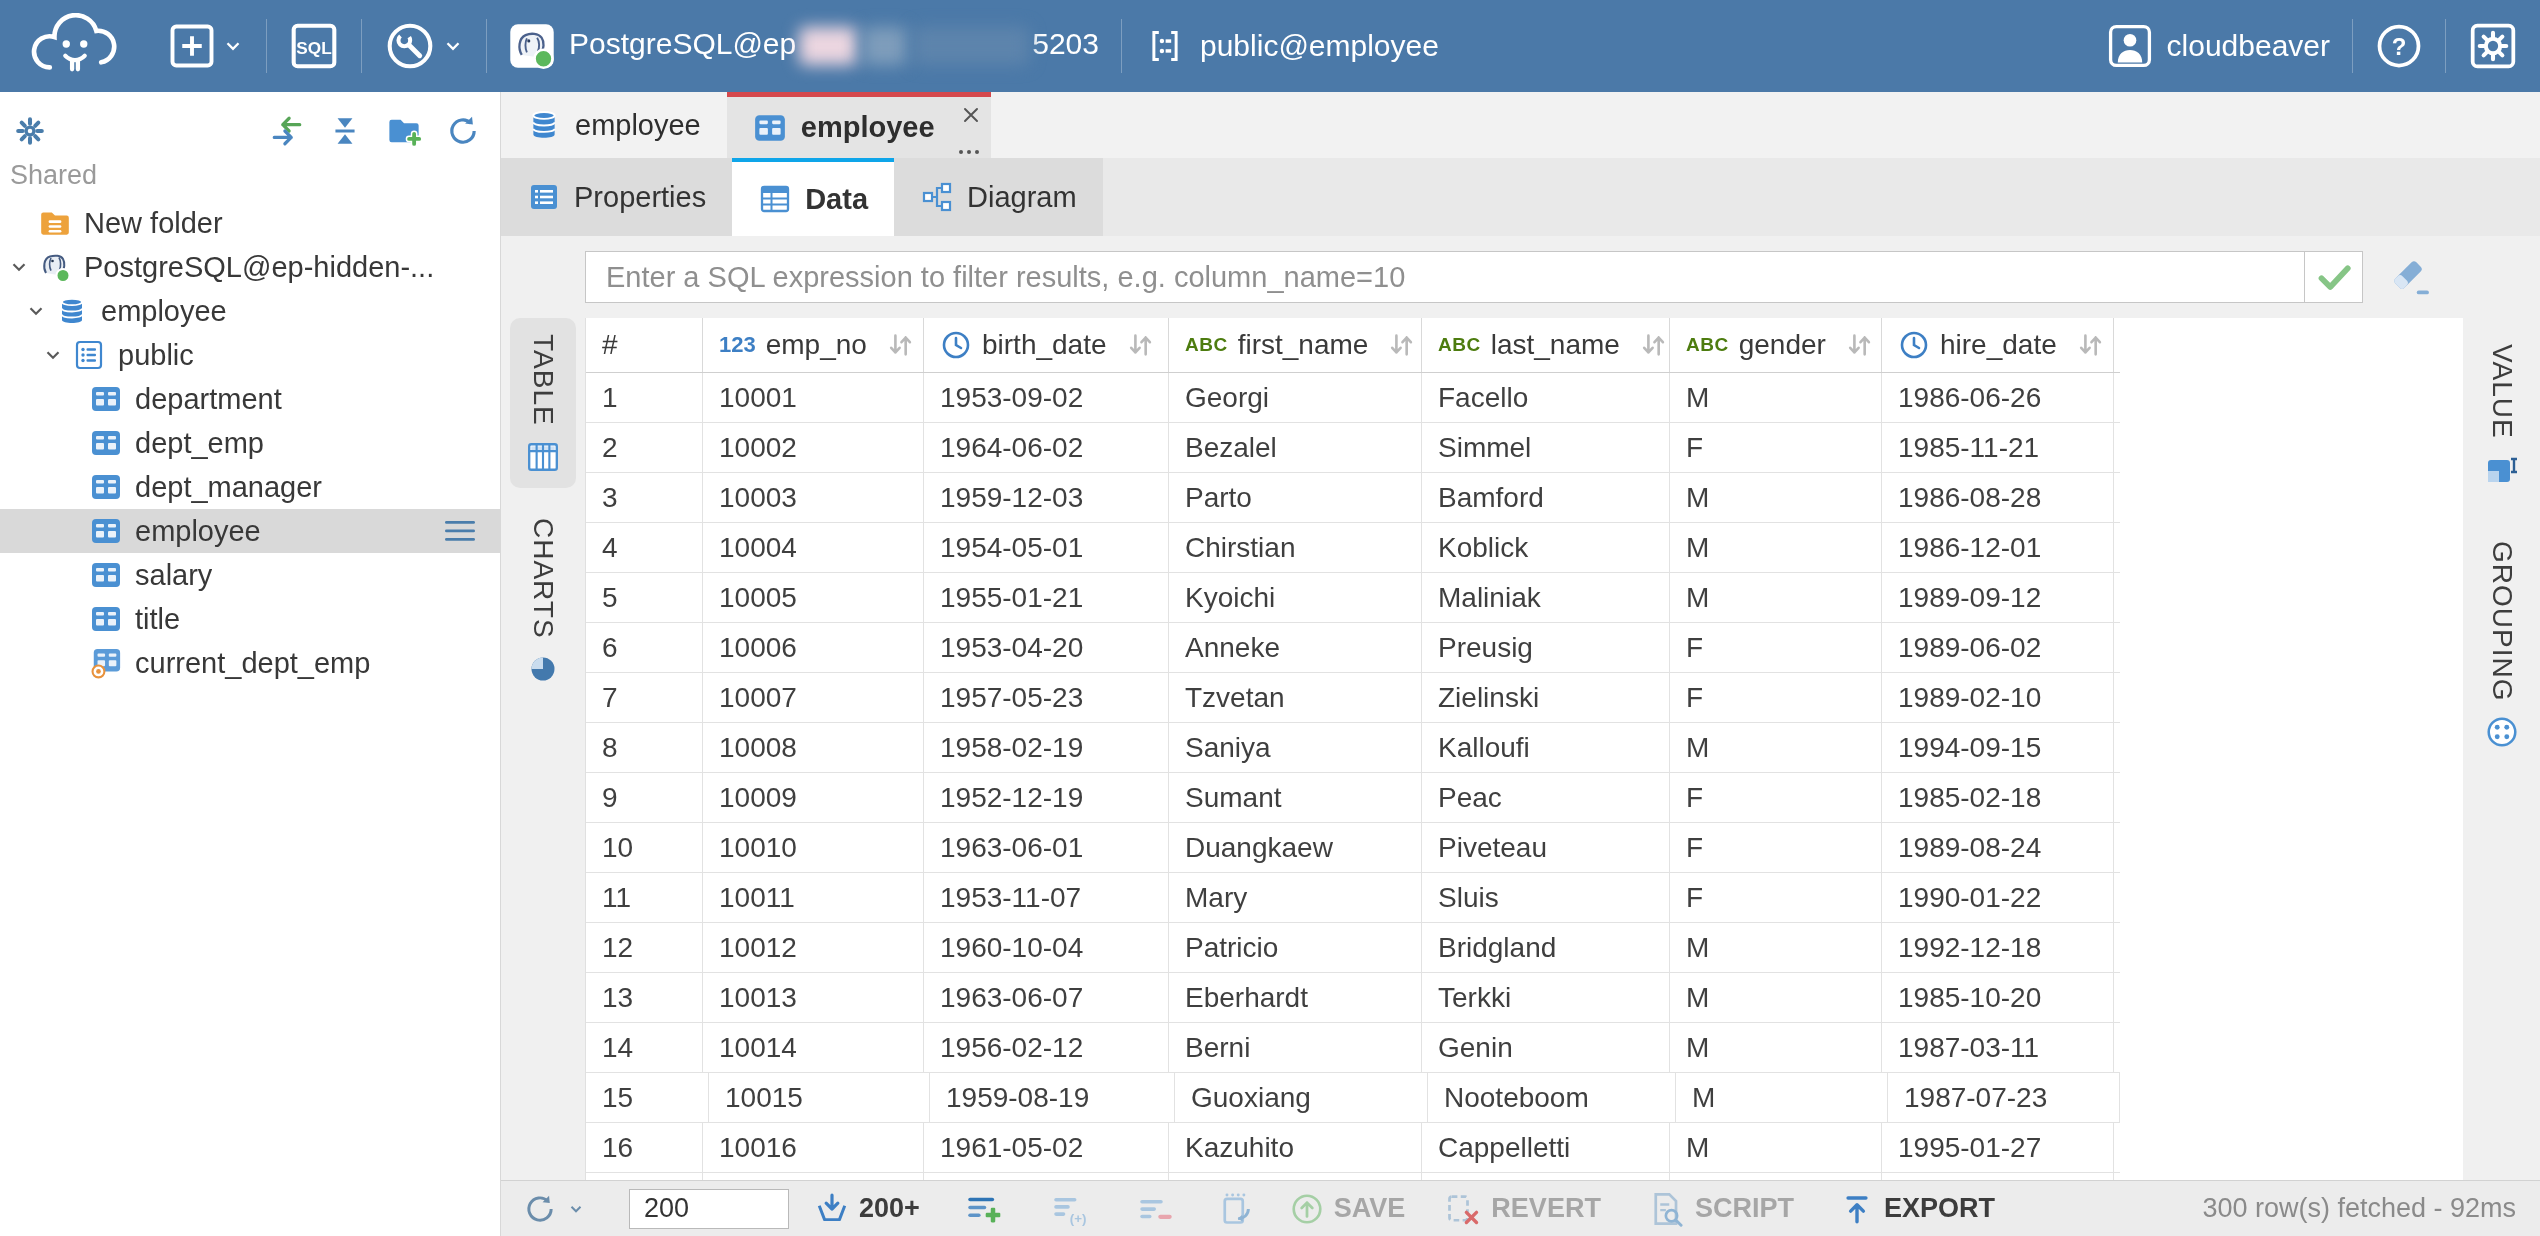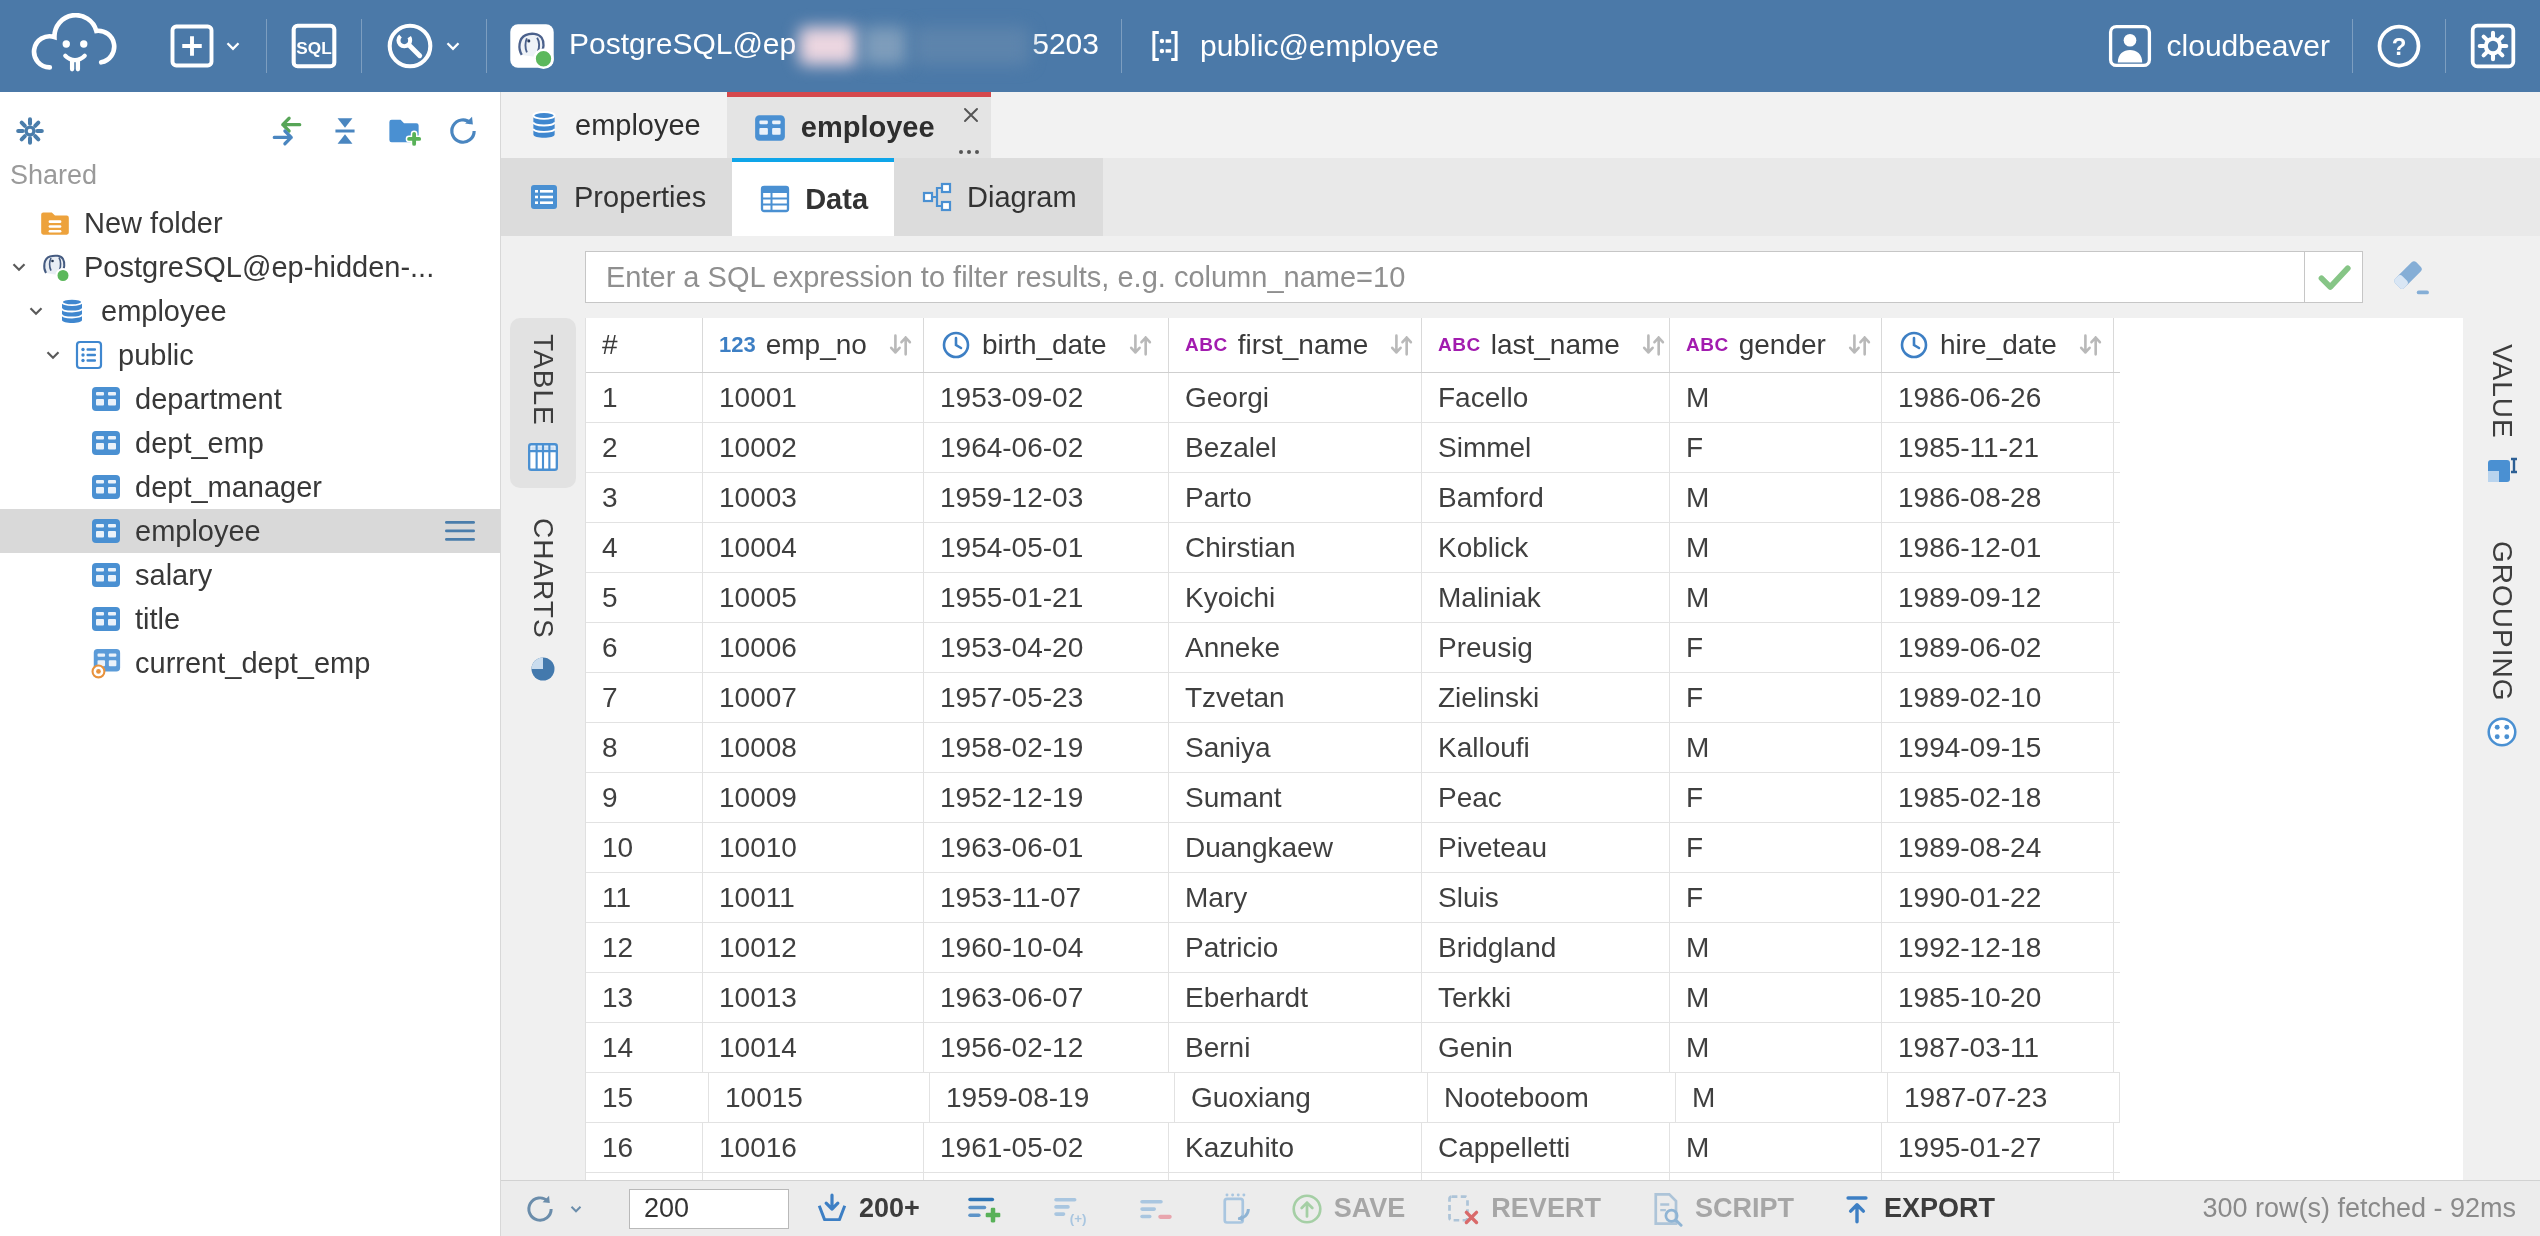--- a/index.html
+++ b/index.html
@@ -72,21 +72,21 @@
 
   .gridwrap { flex:1; background:#fff; overflow:hidden; }
   .grid { display:inline-block; border-left:1px solid #e0e0e0; }
   .hrow { display:flex; height:55px; border-bottom:1px solid #cfcfcf; background:#fff; }
   .hcell { display:flex; align-items:center; border-right:1px solid #d9d9d9; padding-left:16px; font-size:28px; color:#3a3a3a; flex:none; }
   .hcell .typeic { margin-right:10px; display:inline-flex; align-items:center; }
   .hcell .sort { margin-left:18px; display:inline-flex; }
   .brow { display:flex; height:50px; border-bottom:1px solid #e2e2e2; }
   .bcell { display:flex; align-items:center; border-right:1px solid #e2e2e2; padding-left:16px; font-size:28px; color:#3f3f3f; flex:none; overflow:hidden; white-space:nowrap; }
   .t123 { color:#3d7fc4; font-weight:bold; font-size:22px; }
-  .tabc { color:#a21caf; font-weight:bold; font-size:19px; letter-spacing:.5px; }
+  .tabc { color:#4d7c0f; font-weight:bold; font-size:19px; letter-spacing:.5px; }
 
   
   .bottombar { height:56px; background:#ececec; border-top:1px solid #d2d2d2; display:flex; align-items:center; flex:none; font-size:27px; }
   .bb-btn { display:flex; align-items:center; gap:10px; font-weight:bold; color:#3c3c3c; flex:none; }
   .bb-btn.disabled { color:#a6a6a6; }
   .bb-input { width:160px; height:40px; border:1px solid #b9b9b9; background:#fff; font-size:27px; color:#333; padding:0 14px;
       font-family:"Liberation Sans", sans-serif; }
   .bb-status { margin-left:auto; margin-right:24px; color:#8a8a8a; font-size:27px; font-weight:normal; }
 </style>
 </head>

